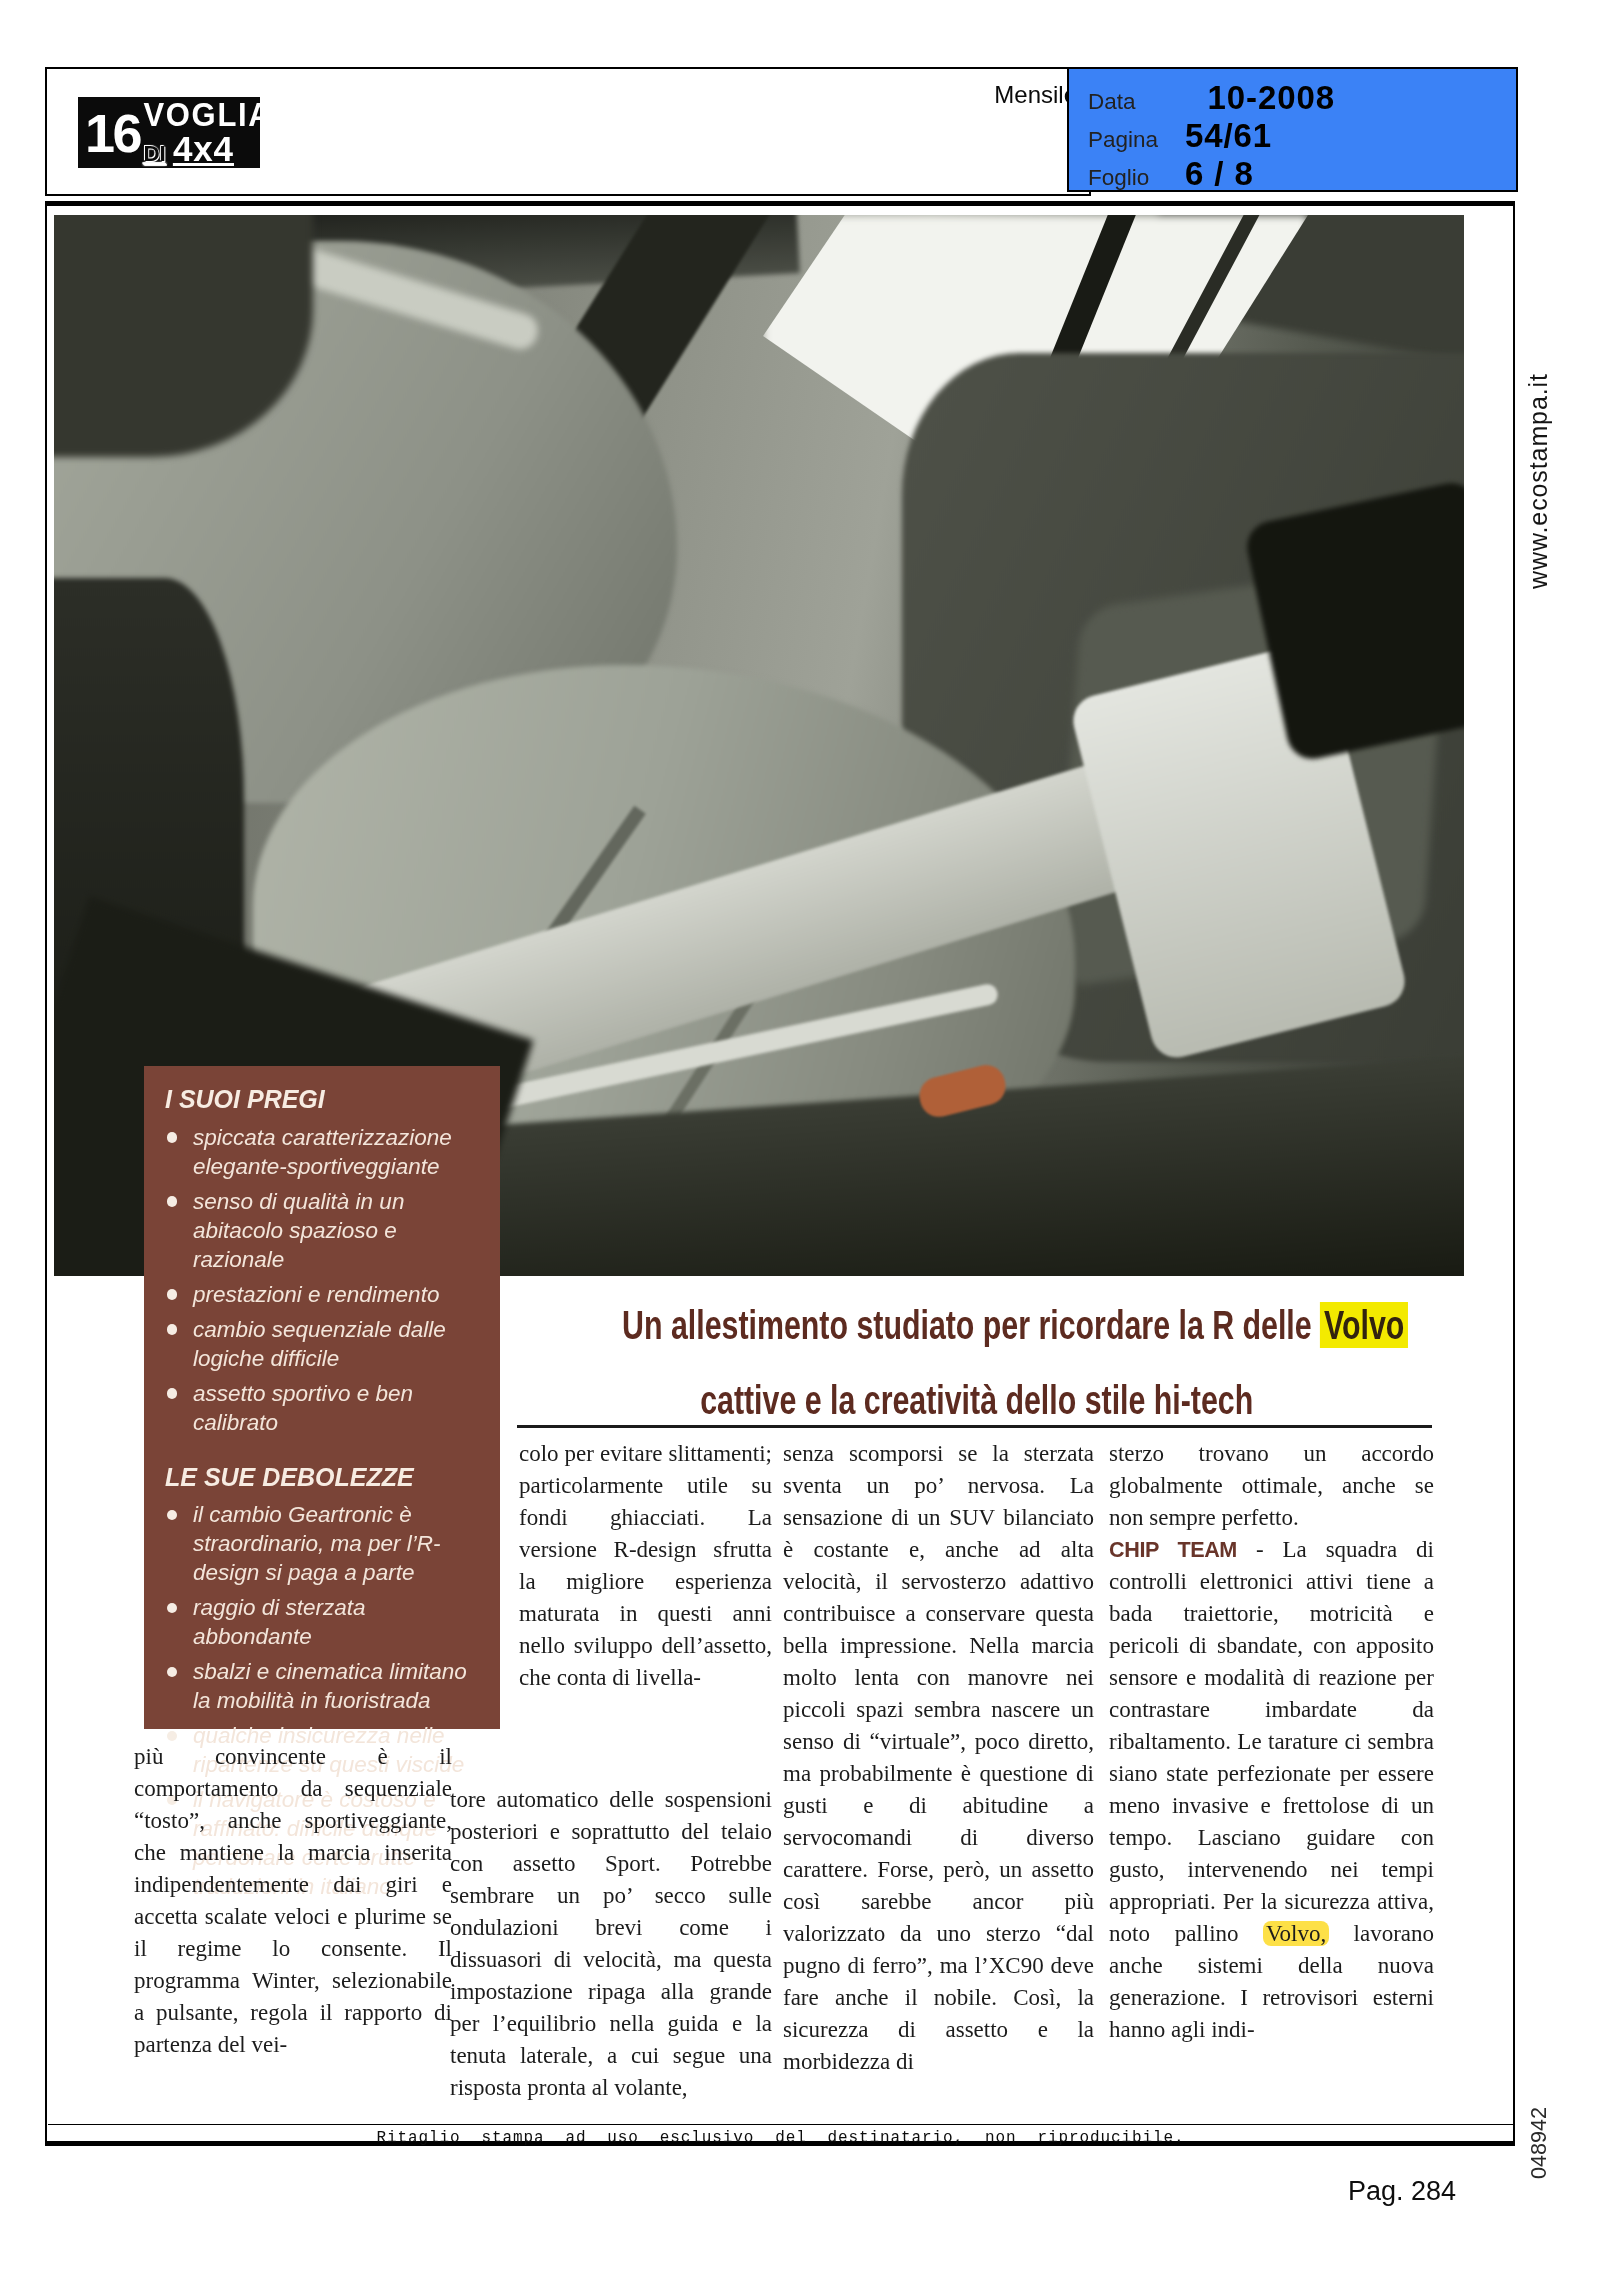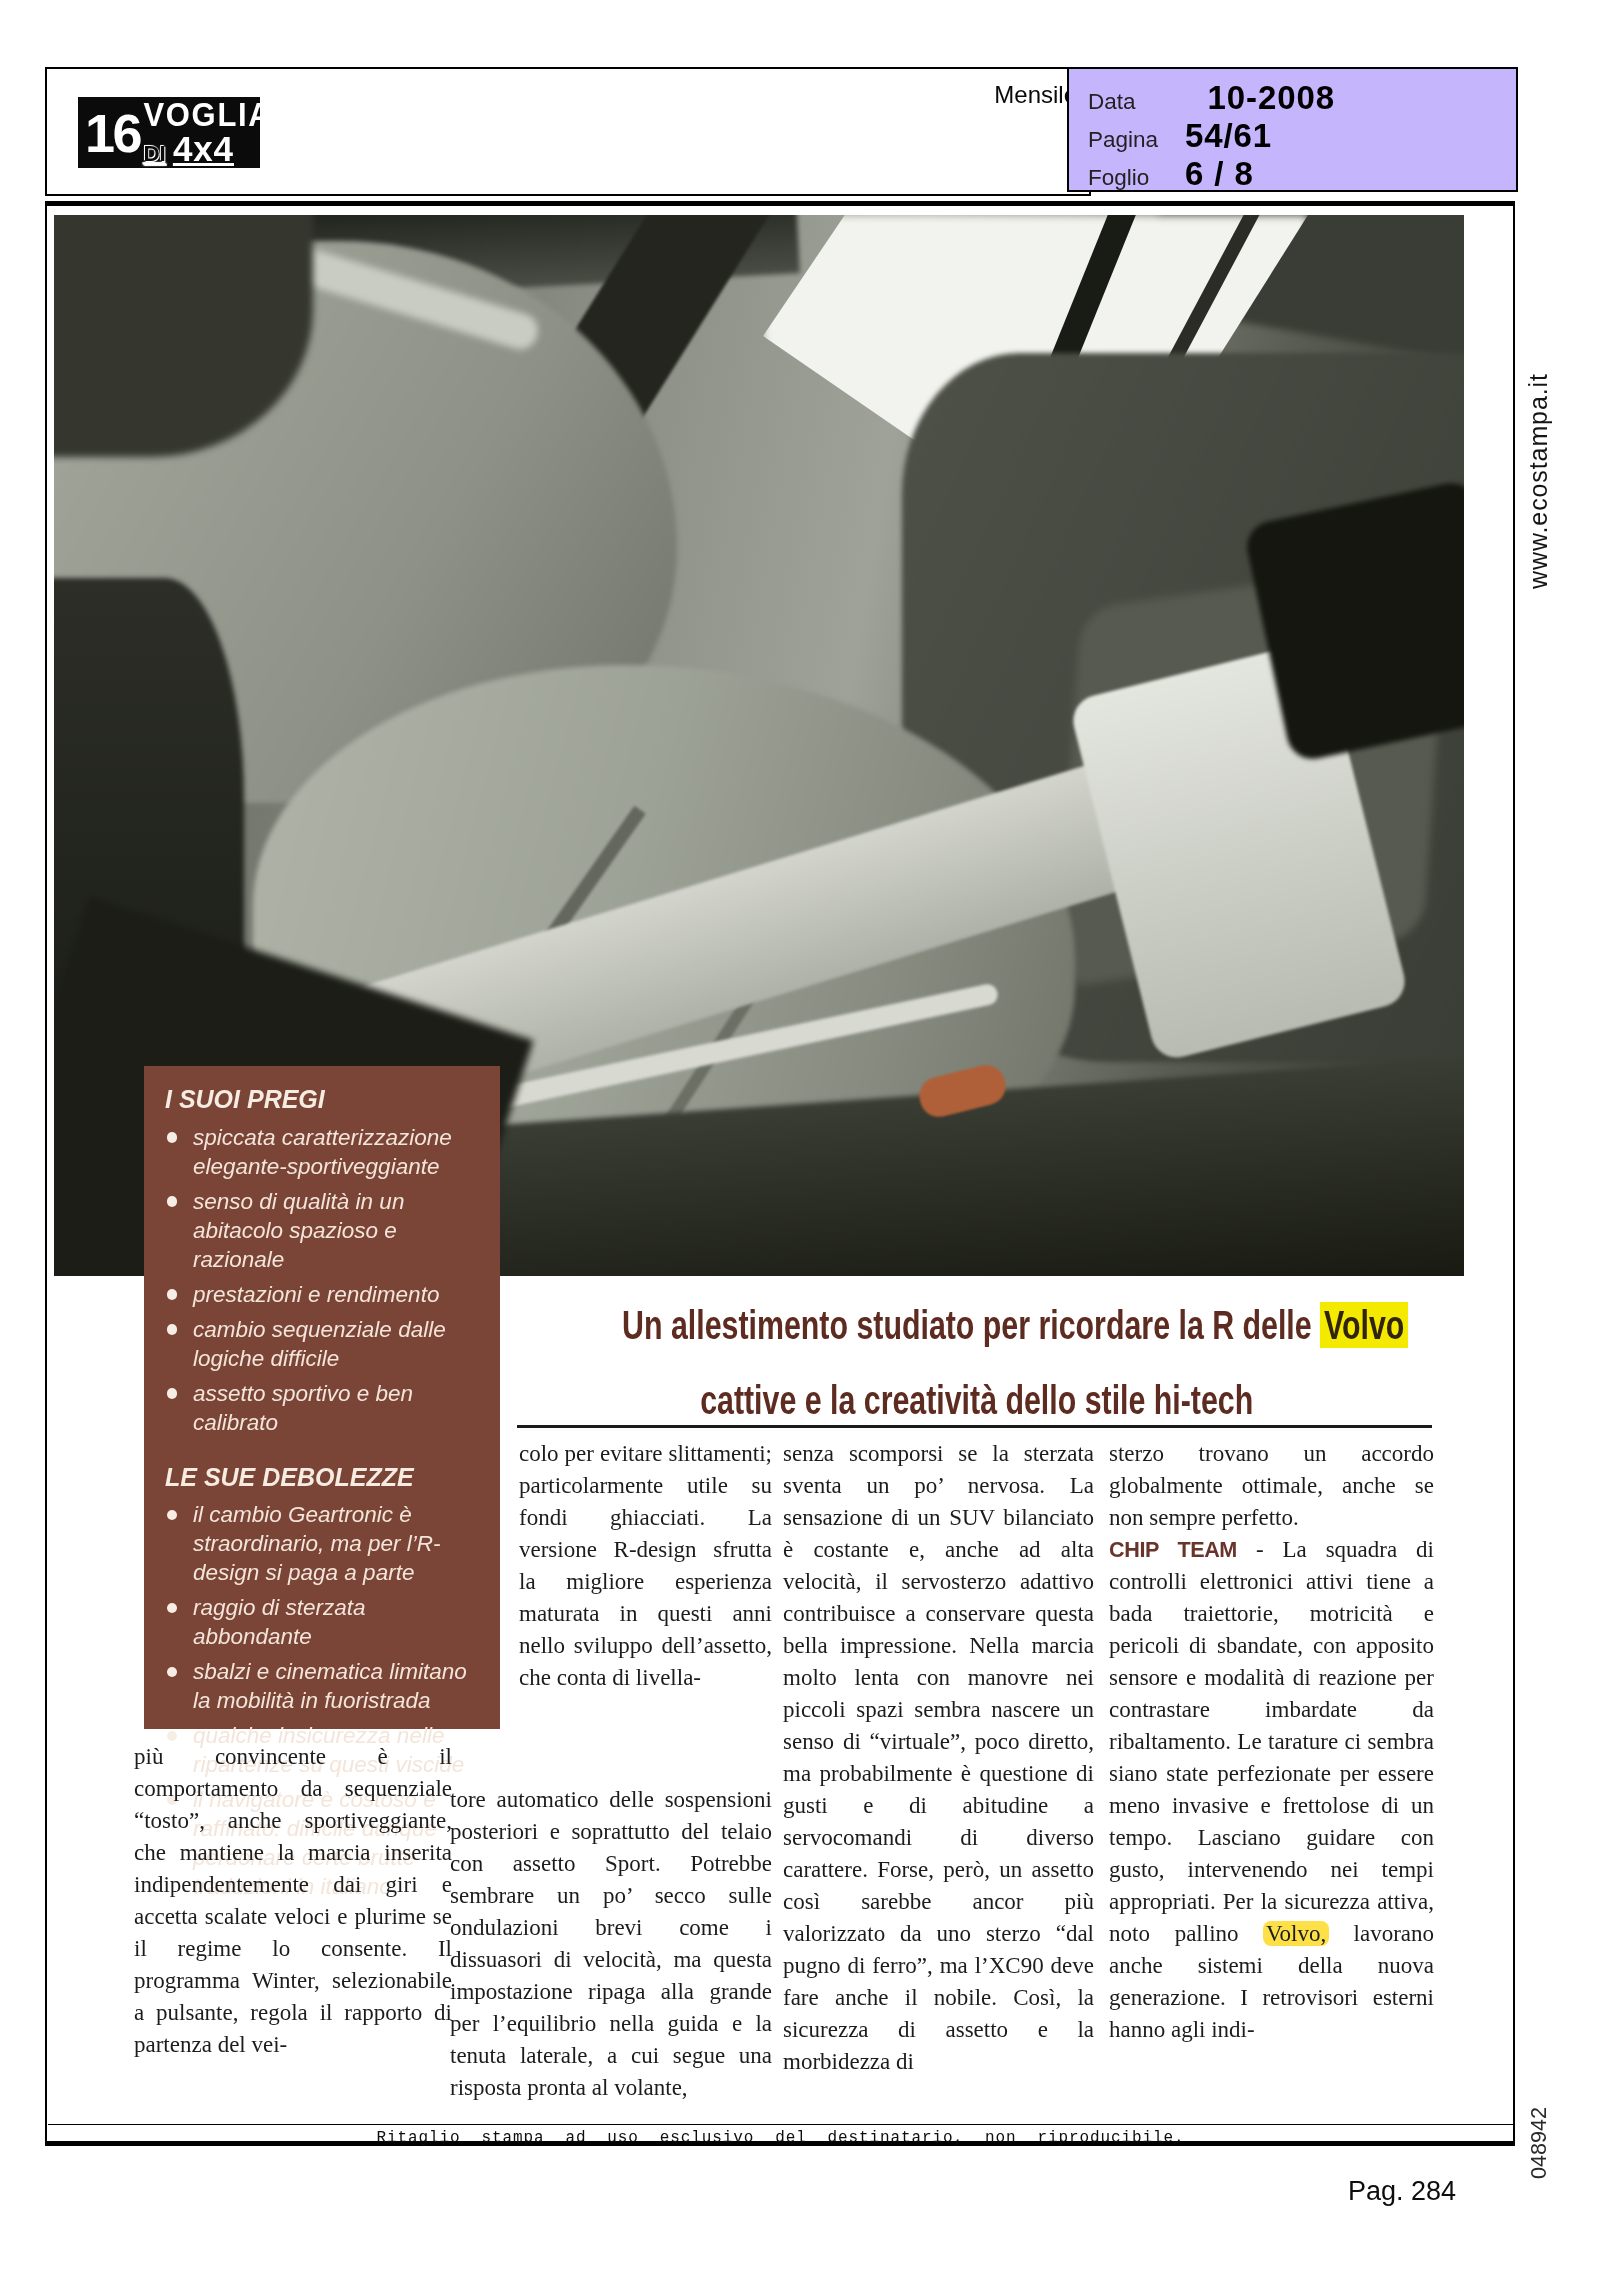--- a/index.html
+++ b/index.html
@@ -18,21 +18,21 @@
   }
   .logo-num { font-size:54px; font-weight:bold; letter-spacing:-2.6px; line-height:1; }
   .logo-words { display:flex; flex-direction:column; margin-left:3.5px; line-height:1; }
   .logo-word-top { font-size:31px; font-weight:bold; letter-spacing:1.7px; transform:scaleY(1.1); }
   .logo-word-bottom { display:flex; align-items:baseline; gap:7px; margin-top:1.7px;text-decoration:underline; }
   .logo-di { font-size:22.5px; font-weight:bold; color:#0b0b0b; text-shadow:0 0 1.7px #fff,0 0 1.7px #fff,0.9px 0.9px 0 #fff,-0.9px -0.9px 0 #fff; }
   .logo-4x4 { font-size:35px; font-weight:bold; letter-spacing:0.9px; }
   .hdr-frequency { position:absolute; right:12px; top:12px; font-size:24px; color:#0a0a0a; }
   .hdr-right-box {
     position:absolute; left:1067px; top:67px; width:451px; height:125px;
-    border:2.6px solid #000; background:#c4b5fd; box-sizing:border-box; padding:10.4px 0 0 19px;
+    border:2.6px solid #000; background:#3b82f6; box-sizing:border-box; padding:10.4px 0 0 19px;
   }
   .meta-row { display:flex; align-items:baseline; height:38px; }
   .meta-label { width:97px; font-size:22.5px; color:#222; }
   .meta-value { font-size:33px; font-weight:bold; color:#000; letter-spacing:0.9px; }
   .meta-value.data-val { margin-left:22.5px; }
   
   .side-url {
     position:absolute; left:1524px; top:208px; height:381px;
     writing-mode:vertical-rl; transform:rotate(180deg);
     font-size:25px; color:#151515; letter-spacing:0.9px;

